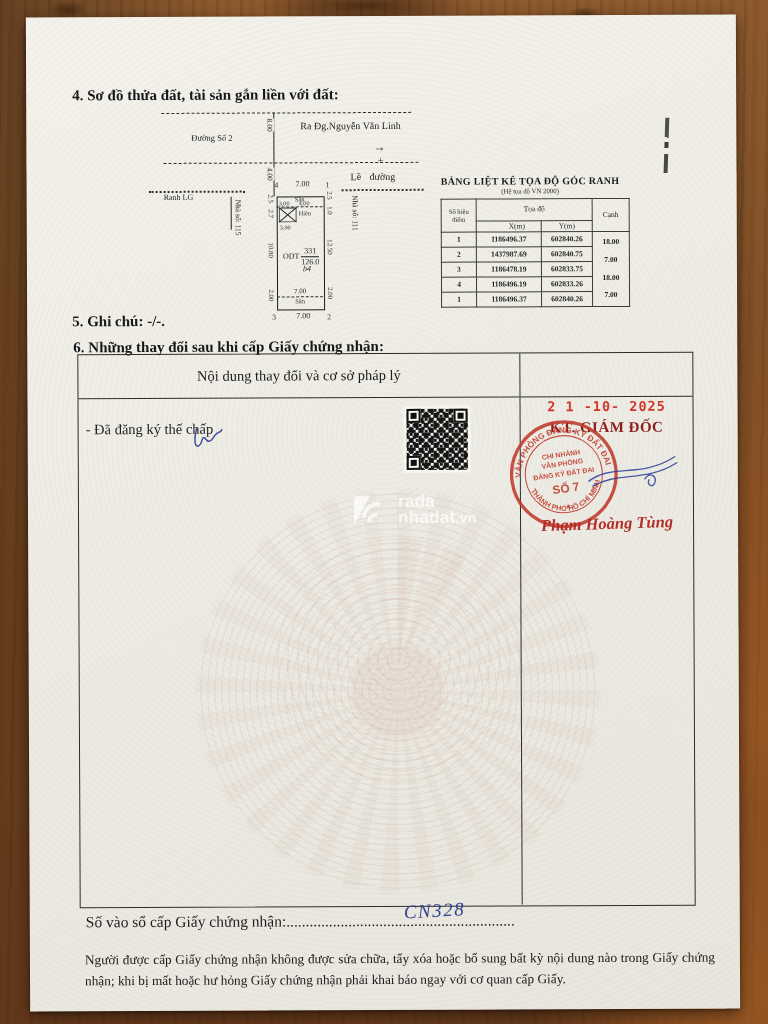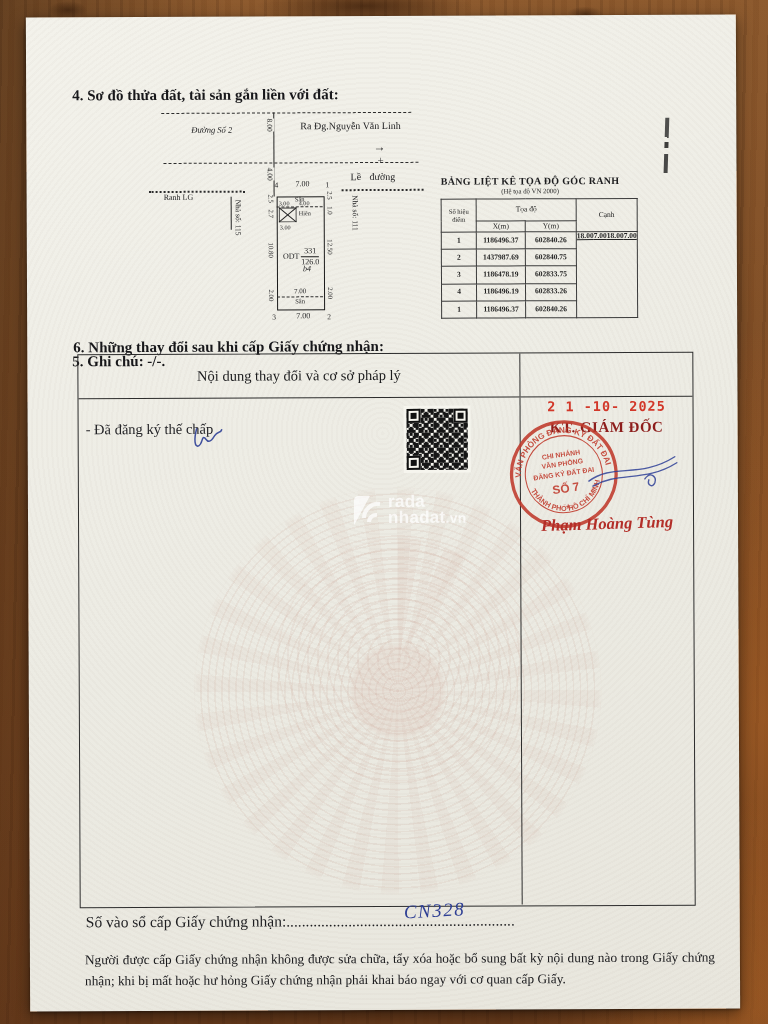--- a/index.html
+++ b/index.html
@@ -68,21 +68,21 @@
   .fp::after{content:"";position:absolute;inset:2.2px;background:#111;}
   .fp.tl{left:0;top:0}.fp.tr{right:0;top:0}.fp.bl{left:0;bottom:0}
   .stamp-date{position:absolute;left:0;top:1px;width:100%;text-align:center;
     font-family:"DejaVu Sans Mono",monospace;font-weight:bold;font-size:13.5px;color:#d2382a;letter-spacing:1px;}
   .kt{position:absolute;left:0;top:22px;width:100%;text-align:center;font-weight:bold;font-size:15px;color:#8d1e1c;letter-spacing:.5px;}
   .pho{position:absolute;left:0;top:42px;width:100%;text-align:center;font-weight:bold;font-size:15.5px;color:#8d1e1c;letter-spacing:1px;}
   .seal{position:absolute;left:-12px;top:22px;transform:rotate(-8deg);opacity:.88;}
   .sig{position:absolute;left:64px;top:56px;}
   .signer{position:absolute;left:-6px;top:117px;width:184px;text-align:center;
     font-style:italic;font-weight:bold;font-size:16.5px;color:#b32e28;transform:rotate(-1.5deg);}
-  .brand{position:absolute;left:322px;top:476px;display:flex;align-items:center;gap:2px;opacity:.75;pointer-events:none;}
+  .brand{position:absolute;left:322px;top:476px;display:flex;align-items:center;gap:12px;opacity:.75;pointer-events:none;}
   .brand-txt{font-family:"Liberation Sans","DejaVu Sans",sans-serif;font-weight:bold;color:#fff;font-size:17px;line-height:.92;letter-spacing:.3px;}
   .brand-txt .tld{font-size:14px;vertical-align:baseline;}
   .registry{position:absolute;left:56px;top:896px;font-size:15.5px;color:#1d1d20;}
   .cn{position:absolute;left:374px;top:884px;font-size:19px;font-style:italic;color:#2e3f94;transform:rotate(-3deg);letter-spacing:1.5px;}
   .notice{position:absolute;left:55px;top:932px;width:630px;font-size:13.3px;line-height:1.58;color:#19191c;text-align:justify;margin:0;}
   .inkmark{position:absolute;left:638px;top:103px;width:4px;height:58px;opacity:.82;
     background:linear-gradient(#2c2c2c 0 34%, transparent 34% 42%, #161616 42% 52%, transparent 52% 62%, #242424 62% 96%, transparent 96%);transform:rotate(2deg);}
   .xbox{position:absolute;left:252px;top:191px;}
 </style>
 </head>
@@ -92,21 +92,21 @@
   <div class="paper">
     <div class="drum"></div>
     <div class="drum2"></div>
     <div class="inkmark"></div>
 
     <div class="heading" style="left:46px;top:70px;">4. Sơ đồ thửa đất, tài sản gắn liền với đất:</div>
 
     <div>
       <div class="hdash" style="left:135px;top:96px;width:250px;"></div>
       <div class="vsolid" style="left:247px;top:96px;height:84px;"></div>
-      <div class="lbl" style="left:165px;top:108px;font-size:8.5px;font-style:italic;">Đường Số 2</div>
+      <div class="lbl" style="left:165px;top:116px;font-size:8.5px;">Đường Số 2</div>
       <div class="lbl v" style="left:239px;top:102px;font-size:7.5px;background:#eeede5;">8.00</div>
       <div class="lbl" style="left:274px;top:104px;font-size:10px;">Ra Đg.Nguyễn Văn Linh</div>
       <div class="lbl" style="left:347px;top:124px;font-size:12px;">→</div>
       <div class="hdash" style="left:137px;top:146px;width:255px;"></div>
       <div class="lbl" style="left:351px;top:138px;font-size:11px;color:#333;">+</div>
       <div class="lbl v" style="left:239px;top:151px;font-size:7.5px;background:#eeede5;">4.00</div>
       <div class="lbl" style="left:324px;top:155px;font-size:10px;word-spacing:6px;">Lề đường</div>
       <div class="hdot" style="left:315px;top:173px;width:82px;"></div>
       <div class="lbl" style="left:137px;top:176px;font-size:8px;">Ranh LG</div>
       <div class="hdot" style="left:122px;top:174px;width:96px;"></div>
@@ -160,29 +160,29 @@
     <div class="ct-title">BẢNG LIỆT KÊ TỌA ĐỘ GÓC RANH</div>
     <div class="ct-sub">(Hệ tọa độ VN 2000)</div>
     <table class="coord-table">
       <tbody>
           <tr style="height:22px;">
         <th style="width:34px;font-size:6.6px;font-weight:normal;" rowspan="2">Số hiệu điểm</th>
         <th style="width:98px;height:11px;font-weight:normal;" colspan="2">Tọa độ</th>
         <th style="width:36px;font-weight:normal;" rowspan="2">Cạnh</th>
       </tr>
       <tr style="height:11px;">
-        <th style="width:48px;font-weight:normal;">X(m)</th>
+        <th style="width:48px;font-weight:normal;padding-left:16px;">X(m)</th>
         <th style="width:50px;font-weight:normal;">Y(m)</th>
       </tr>
       <tr style="height:15px;">
         <td>1</td>
         <td>1186496.37</td>
         <td>602840.26</td>
         <td rowspan="5">
-          <div style="display:flex;flex-direction:row;justify-content:space-around;height:85px;text-decoration:underline;">
+          <div style="display:flex;flex-direction:column;justify-content:space-around;height:71px;">
             <span>18.00</span>
             <span>7.00</span>
             <span>18.00</span>
             <span>7.00</span>
           </div>
         </td>
       </tr>
       <tr style="height:15px;">
         <td>2</td>
         <td>1437987.69</td>
@@ -199,21 +199,21 @@
         <td>602833.26</td>
       </tr>
       <tr style="height:15px;">
         <td>1</td>
         <td>1186496.37</td>
         <td>602840.26</td>
       </tr>
     </tbody>
       </table>
 
-    <div class="heading" style="left:45px;top:296px;margin-top:40px;">5. Ghi chú: -/-.</div>
+    <div class="heading" style="left:45px;top:296px;">5. Ghi chú: -/-.</div>
     <div class="heading" style="left:46px;top:322px;">6. Những thay đổi sau khi cấp Giấy chứng nhận:</div>
 
     <div class="ch-table">
       <div class="ch-head">
         <div class="ch-hl">Nội dung thay đổi và cơ sở pháp lý</div>
       </div>
       <div class="ch-body">
         <div class="ch-bl">
           <div class="entry">- Đã đăng ký thế chấp</div>
           <svg class="sig" style="left:112px;top:27px;" width="34" height="30" viewBox="0 0 34 30">

